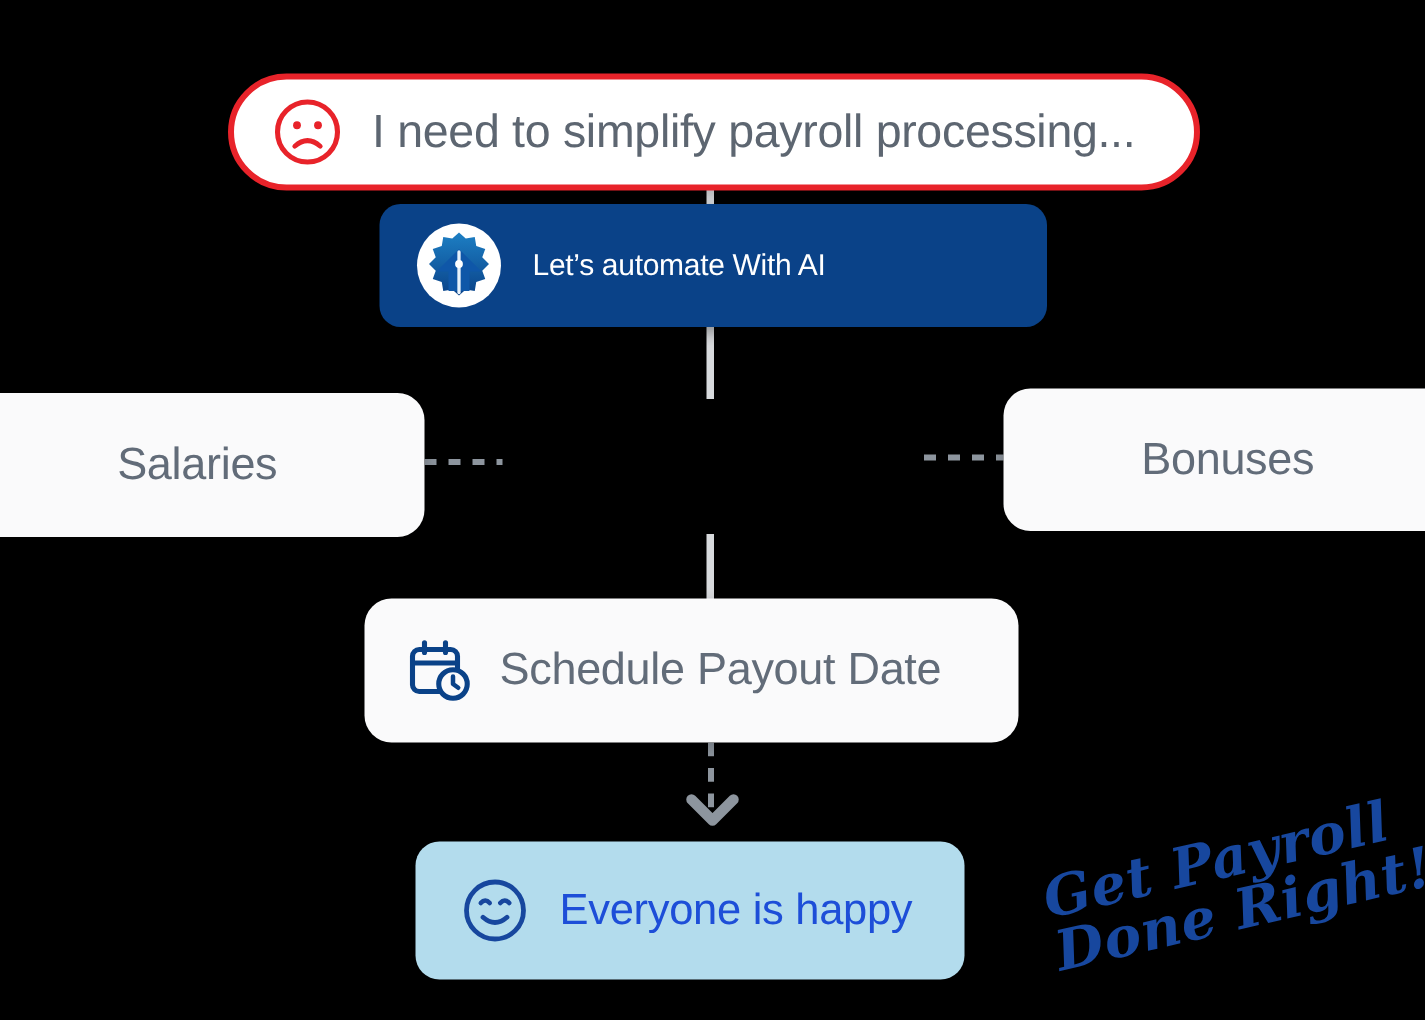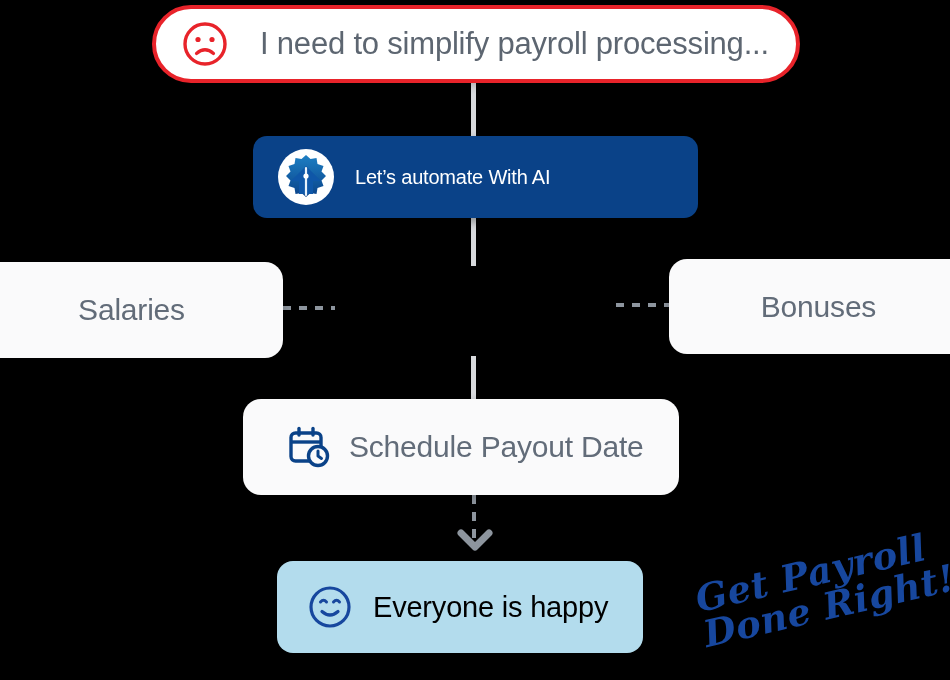--- a/index.html
+++ b/index.html
@@ -45,22 +45,23 @@
     align-items: center;
     box-sizing: border-box;
   }
 
   
   .pill {
     background: #ffffff;
     border: 4px solid #e8232a;
     border-radius: 48px;
     padding: 0 26px;
-    gap: 32px;
+    gap: 20px;
     box-shadow: 0 3px 9px rgba(0,0,0,0.20);
+    margin-top: 44px;
   }
   .pill .label {
     color: #5d6671;
     font-size: 31px;
     letter-spacing: -0.2px;
     white-space: nowrap;
   }
 
   
   .cta {
@@ -85,34 +86,34 @@
     justify-content: center;
   }
   .card .label {
     color: #626c79;
     font-size: 30px;
     letter-spacing: -0.2px;
     white-space: nowrap;
   }
   .card.with-icon {
     justify-content: flex-start;
-    padding: 0 44px;
+    padding: 0 28px;
     gap: 18px;
   }
 
   
   .happy {
     background: #b3dced;
     border-radius: 16px;
     padding: 0 30px;
     gap: 20px;
     box-shadow: 0 3px 9px rgba(0,0,0,0.25);
   }
   .happy .label {
-    color: #000000;
+    color: #1d4ed8;
     font-size: 29px;
     letter-spacing: -0.2px;
     white-space: nowrap;
   }
 
   .icon { display: block; flex: none; }
 
   
   .script {
     position: absolute;

